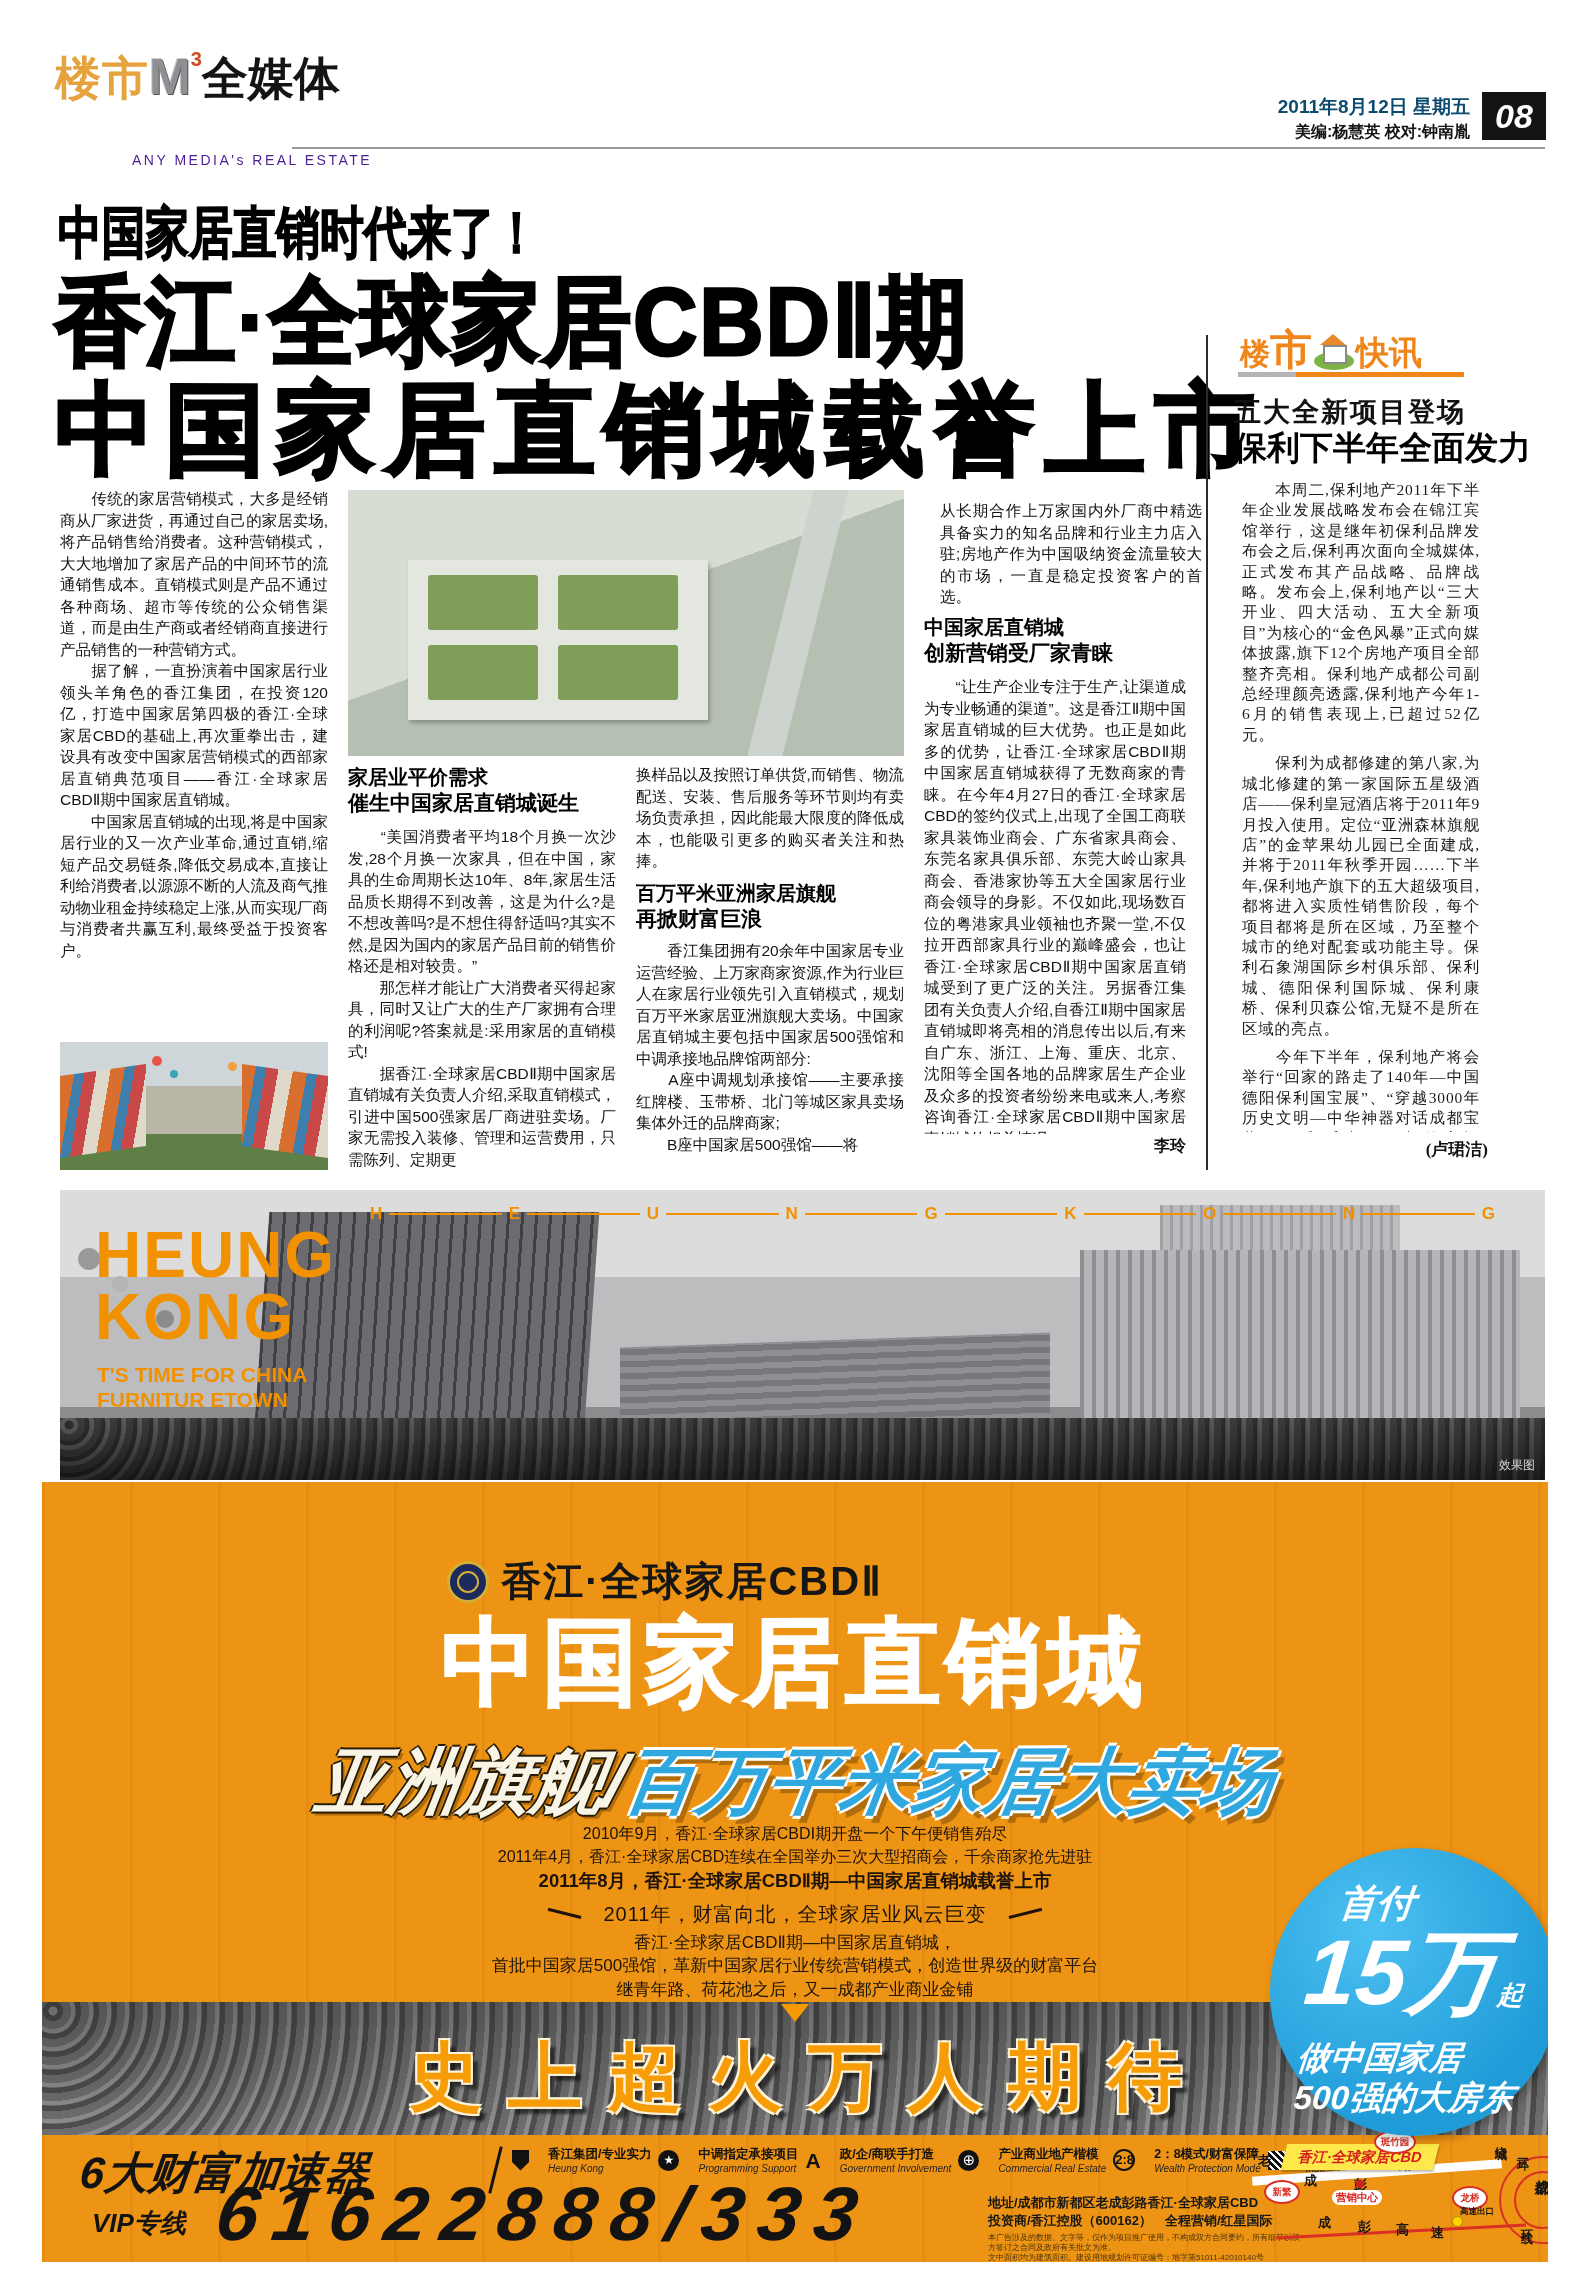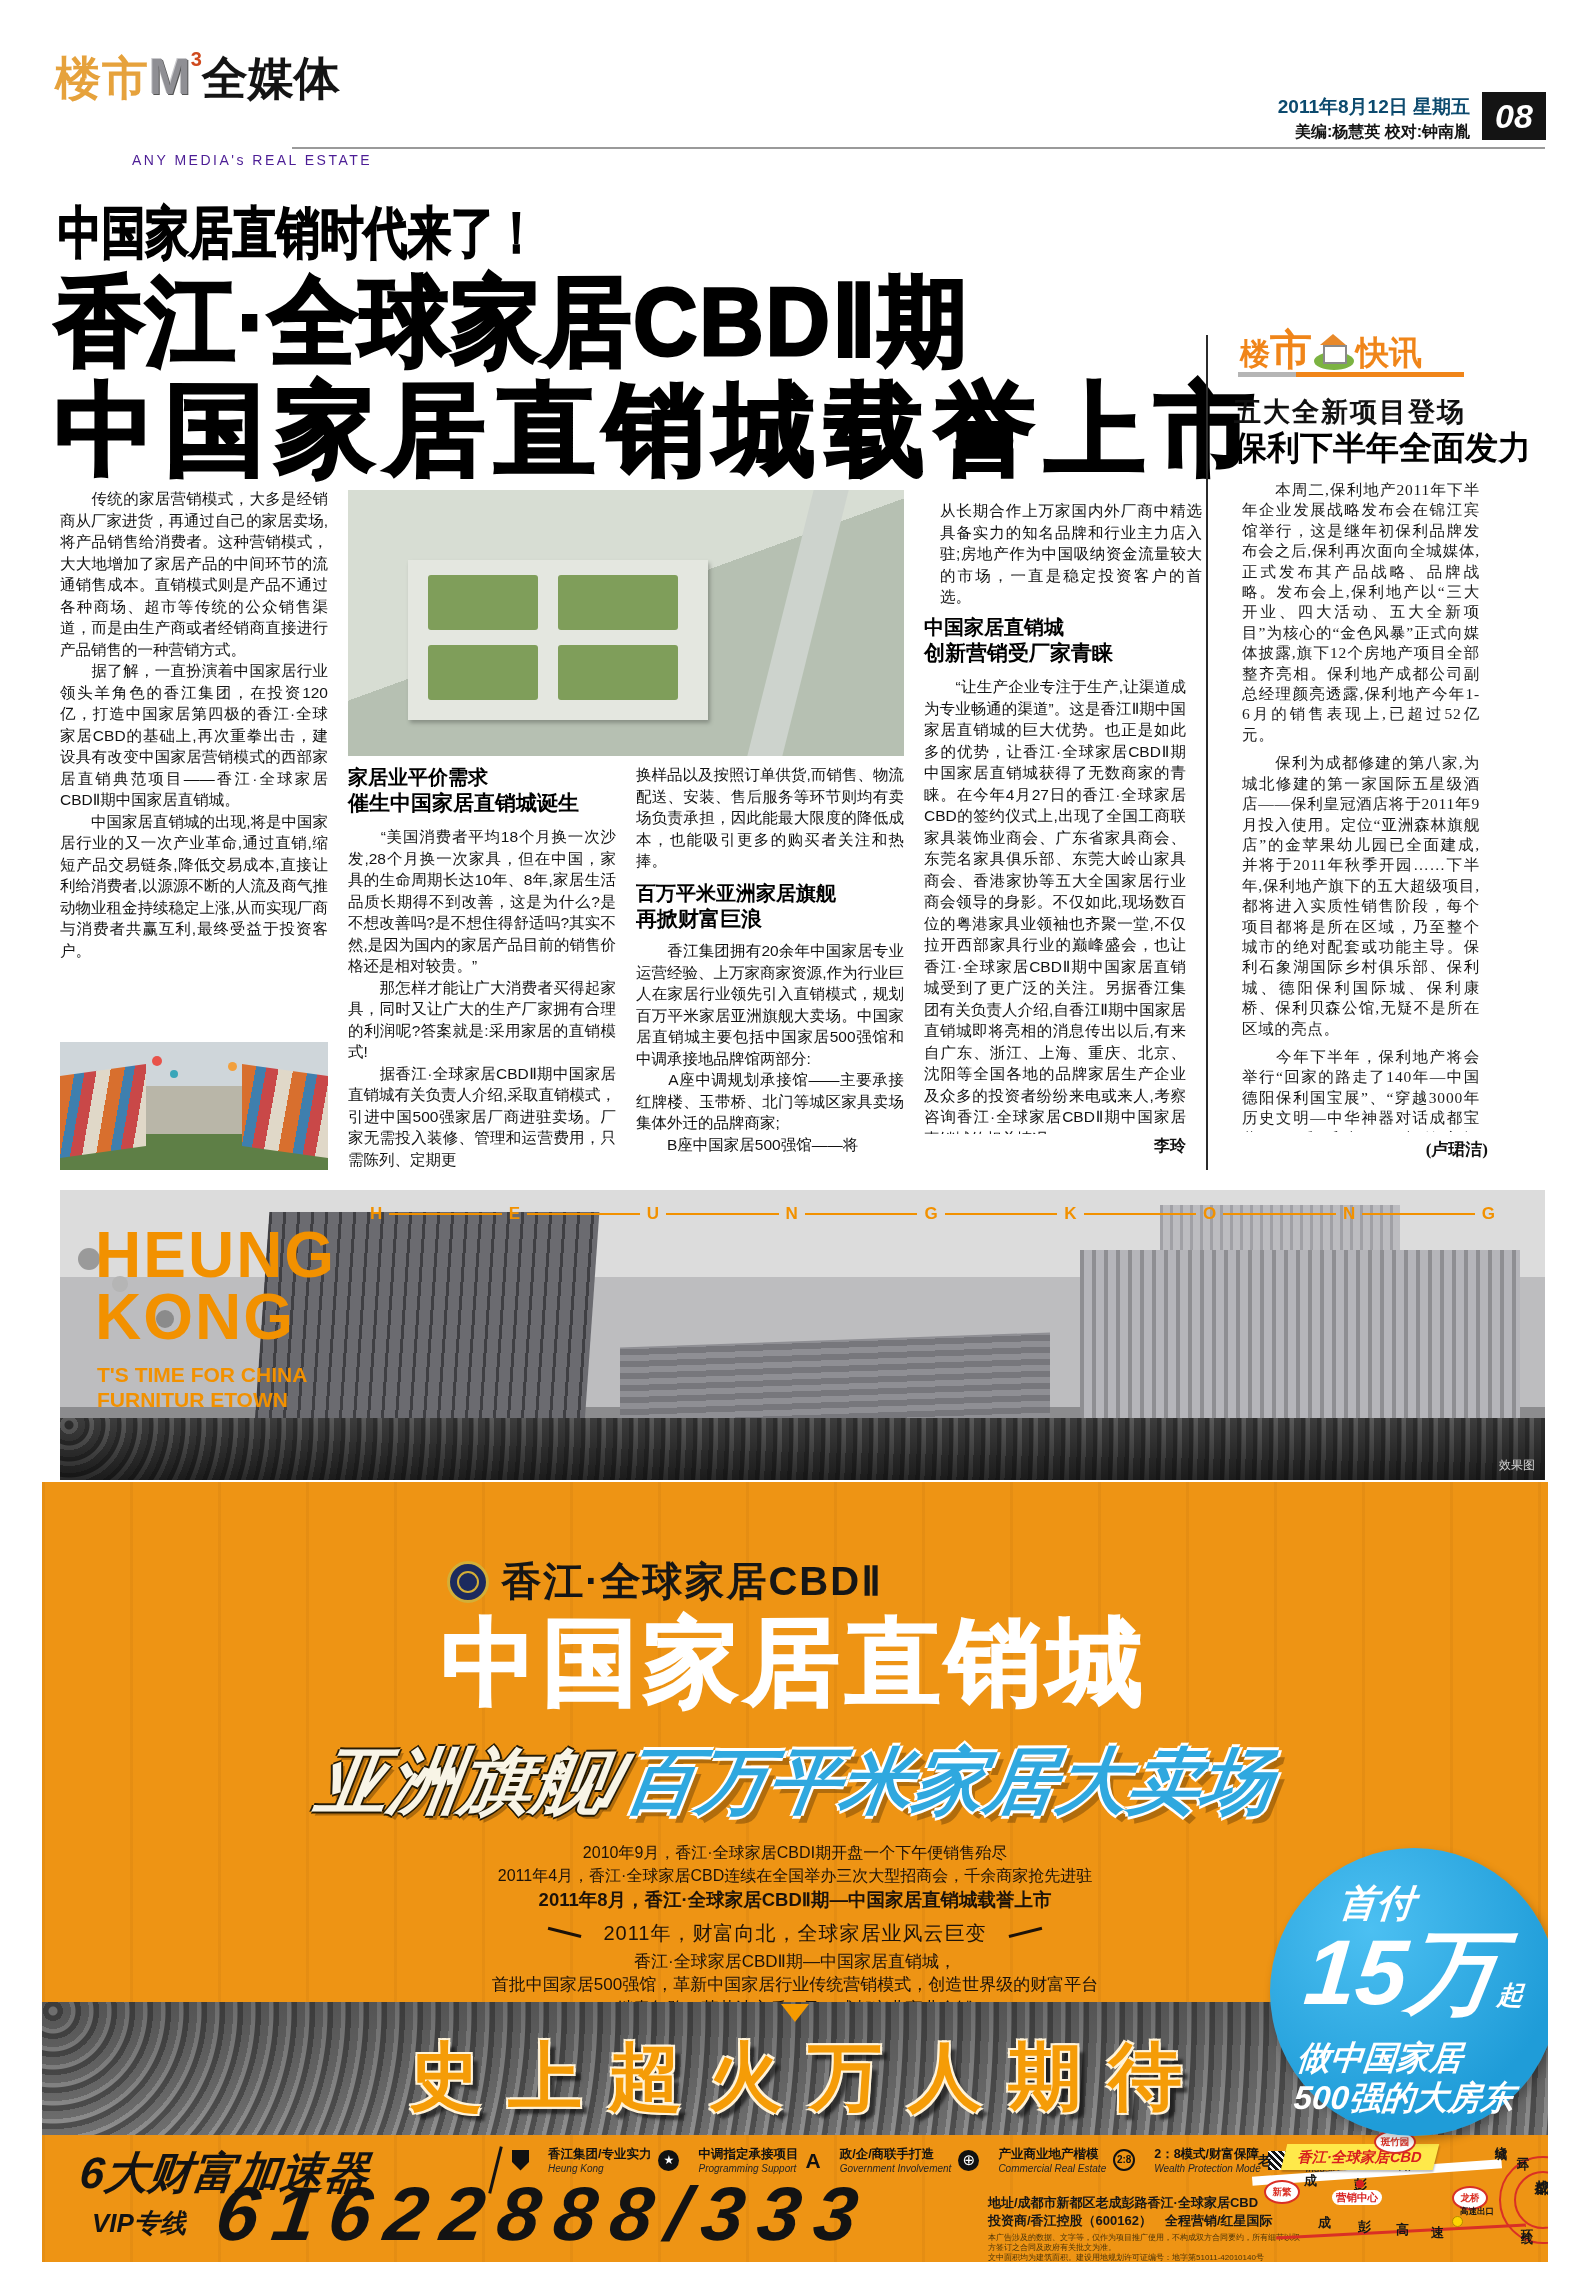--- a/index.html
+++ b/index.html
@@ -96,21 +96,21 @@
   .bar-div{width:3px;height:48px;background:#131313;transform:rotate(14deg);}
   .feats{display:flex;gap:7px;align-items:center;}
   .feat{display:flex;align-items:center;gap:19px;}
   .ficon{flex:0 0 auto;}
   .fzh{font-size:12.5px;font-weight:800;color:#111;white-space:nowrap;}
   .fen{font-size:10px;font-style:italic;color:#242424;white-space:nowrap;}
   .i-shield{width:17px;height:21px;background:#111;clip-path:polygon(0 0,100% 0,100% 60%,50% 100%,0 60%);}
   .i-star{width:21px;height:21px;border-radius:50%;background:#111;color:#fff;font-size:12px;line-height:21px;text-align:center;}
   .i-flag{font-size:21px;font-weight:900;color:#111;line-height:21px;}
   .i-globe{width:21px;height:21px;border-radius:50%;background:#111;color:#fff;font-size:15px;line-height:20px;text-align:center;}
-  .i-fortune{width:22px;height:22px;border-radius:50%;border:2.5px solid #111;box-sizing:border-box;font-size:10px;font-weight:900;color:#111;text-align:center;line-height:17px;}
+  .i-fortune{width:22px;height:22px;border-radius:50%;border:2.5px solid #111;box-sizing:border-box;font-size:13px;font-weight:900;color:#111;text-align:center;line-height:17px;}
   .i-gavel{width:19px;height:19px;background:repeating-linear-gradient(45deg,#111 0 3px,#f5f5f5 3px 5px);}
   .viplab{font-size:26px;font-weight:900;font-style:italic;color:#131313;}
   .phone{font-size:76px;font-weight:900;font-style:italic;color:#131313;letter-spacing:14px;transform:skewX(-8deg);white-space:nowrap;}
   .addr{font-size:13px;font-weight:800;color:#161616;line-height:18px;}
   .disc{font-size:8px;color:#4a3308;line-height:10px;margin-top:3px;}
   
   .map{z-index:5;}
   .map .ring{position:absolute;border:2px solid #D93025;border-radius:50%;}
   .map .roadW{position:absolute;background:#fff;height:9px;}
   .map .roadR{position:absolute;background:#D93025;height:3px;}
@@ -257,21 +257,21 @@
     <span class="ad-emblem"></span>
     <span class="ad-brandtxt">香江·全球家居CBDⅡ</span>
   </div>
 
   <div class="abs ad-title" style="left:0;right:0;top:118px;">中国家居直销城</div>
 
   <div class="abs ad-sub" style="left:0;right:0;top:252px;">
     <span class="w">亚洲旗舰/</span><span class="b">百万平米家居大卖场</span>
   </div>
 
-  <div class="abs adlines" style="left:0;right:0;top:357px;">
+  <div class="abs adlines" style="left:0;right:0;top:338px;">
     <div class="adl sm">2010年9月，香江·全球家居CBDⅠ期开盘一个下午便销售殆尽</div>
     <div class="adl sm">2011年4月，香江·全球家居CBD连续在全国举办三次大型招商会，千余商家抢先进驻</div>
     <div class="adl bd">2011年8月，香江·全球家居CBDⅡ期—中国家居直销城载誉上市</div>
     <div class="adl lg"><span class="swL"></span><span>2011年，财富向北，全球家居业风云巨变</span><span class="swR"></span></div>
     <div class="adl">香江·全球家居CBDⅡ期—中国家居直销城，</div>
     <div class="adl">首批中国家居500强馆，革新中国家居行业传统营销模式，创造世界级的财富平台</div>
     <div class="adl">继青年路、荷花池之后，又一成都产业商业金铺</div>
     <div class="adl">邀商界翘楚，酬财富英雄，引爆世界机遇</div>
   </div>
 

